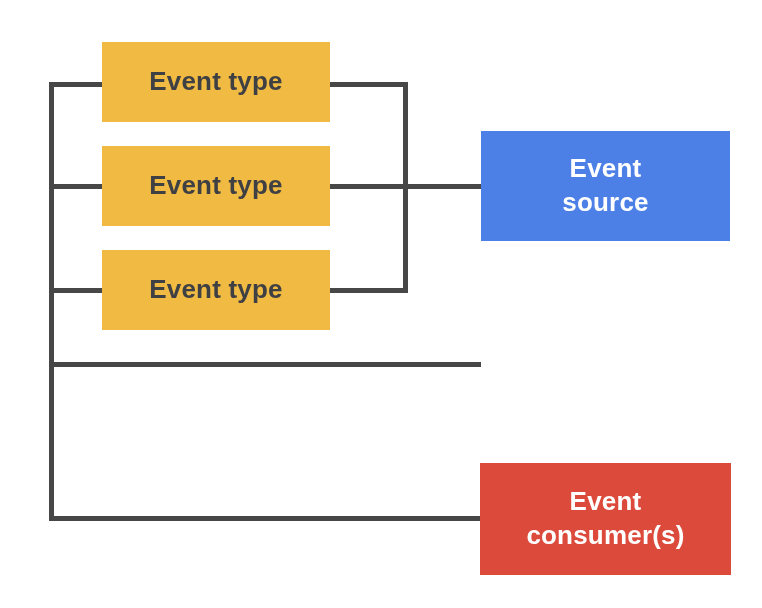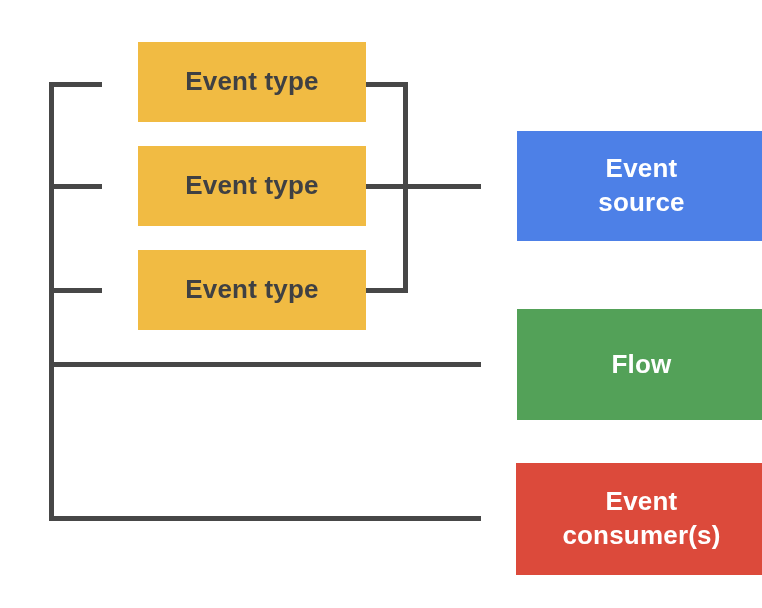--- a/index.html
+++ b/index.html
@@ -24,21 +24,20 @@
   .node {
     position: absolute;
     display: flex;
     align-items: center;
     justify-content: center;
     text-align: center;
     font-weight: 700;
     font-size: 26px;
     line-height: 1.3;
     letter-spacing: 0.2px;
-    margin-left: 36px;
   }
   .node span { white-space: pre-line; }
   .node.yellow {
     background: var(--event_type_fill, #F1BB43);
     color: var(--event_type_text, #3F4043);
   }
   .node.blue {
     background: var(--event_source_fill, #4D80E7);
     color: var(--node_text_light, #FFFFFF);
   }
@@ -79,22 +78,19 @@
   </div>
   <div class="node yellow" style="left:102px; top:250px; width:228px; height:80px;">
     <span>Event type</span>
   </div>
 
   <div class="node blue" style="left:481px; top:131px; width:249px; height:110px;">
     <span>Event
 source</span>
   </div>
 
-  <div class="node green" style="left:481px; top:309px; width:249px; height:111px;">
-    <span>Flow</span>
-  </div>
 
   <div class="node red" style="left:480px; top:463px; width:251px; height:112px;">
     <span>Event
 consumer(s)</span>
   </div>
 
 </div>
 
 </body></html>

